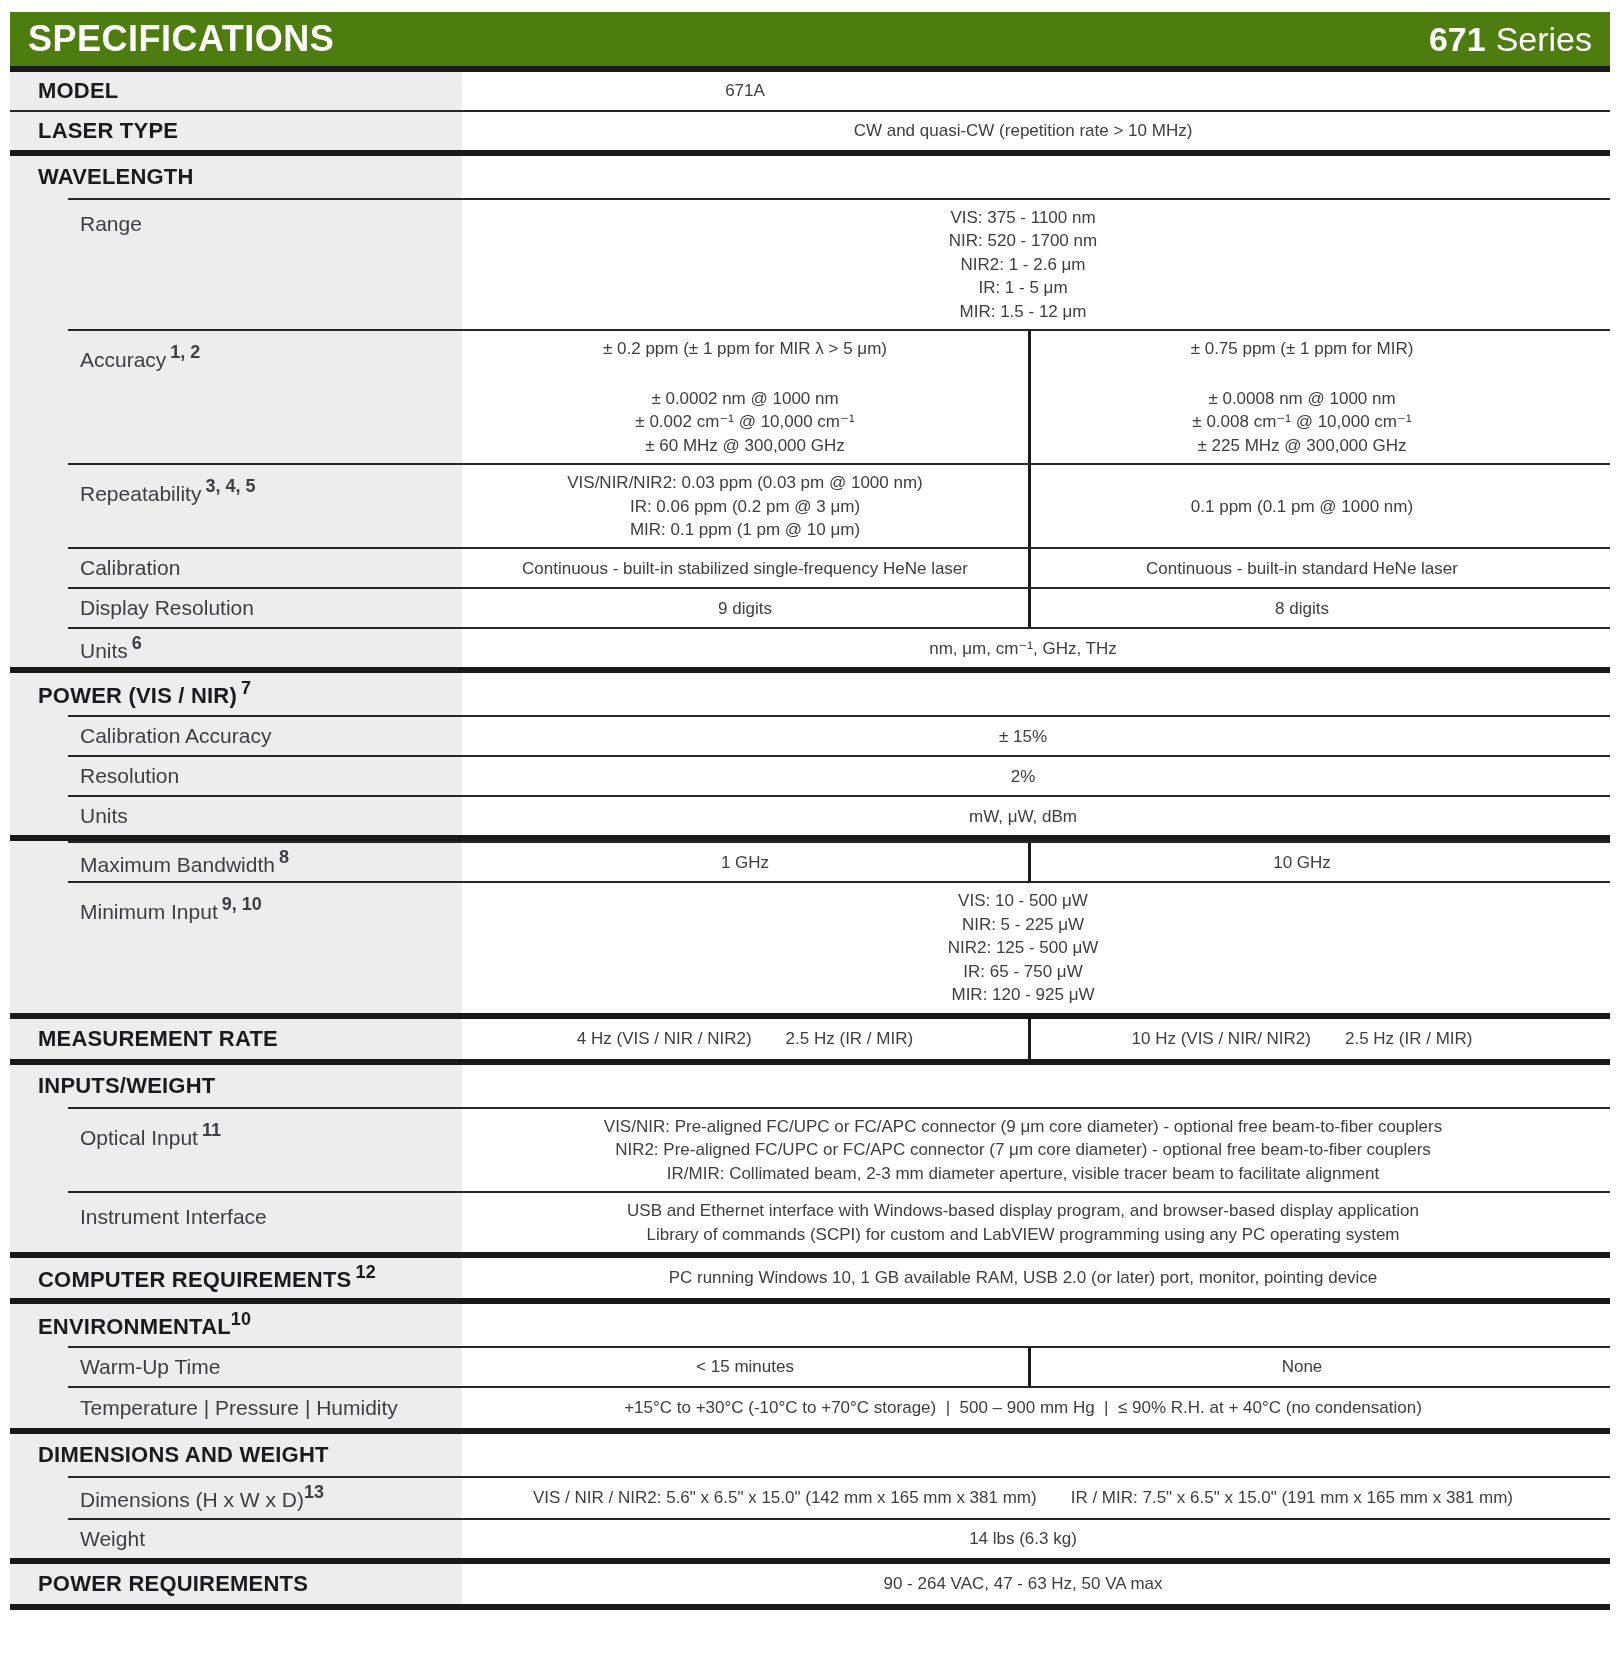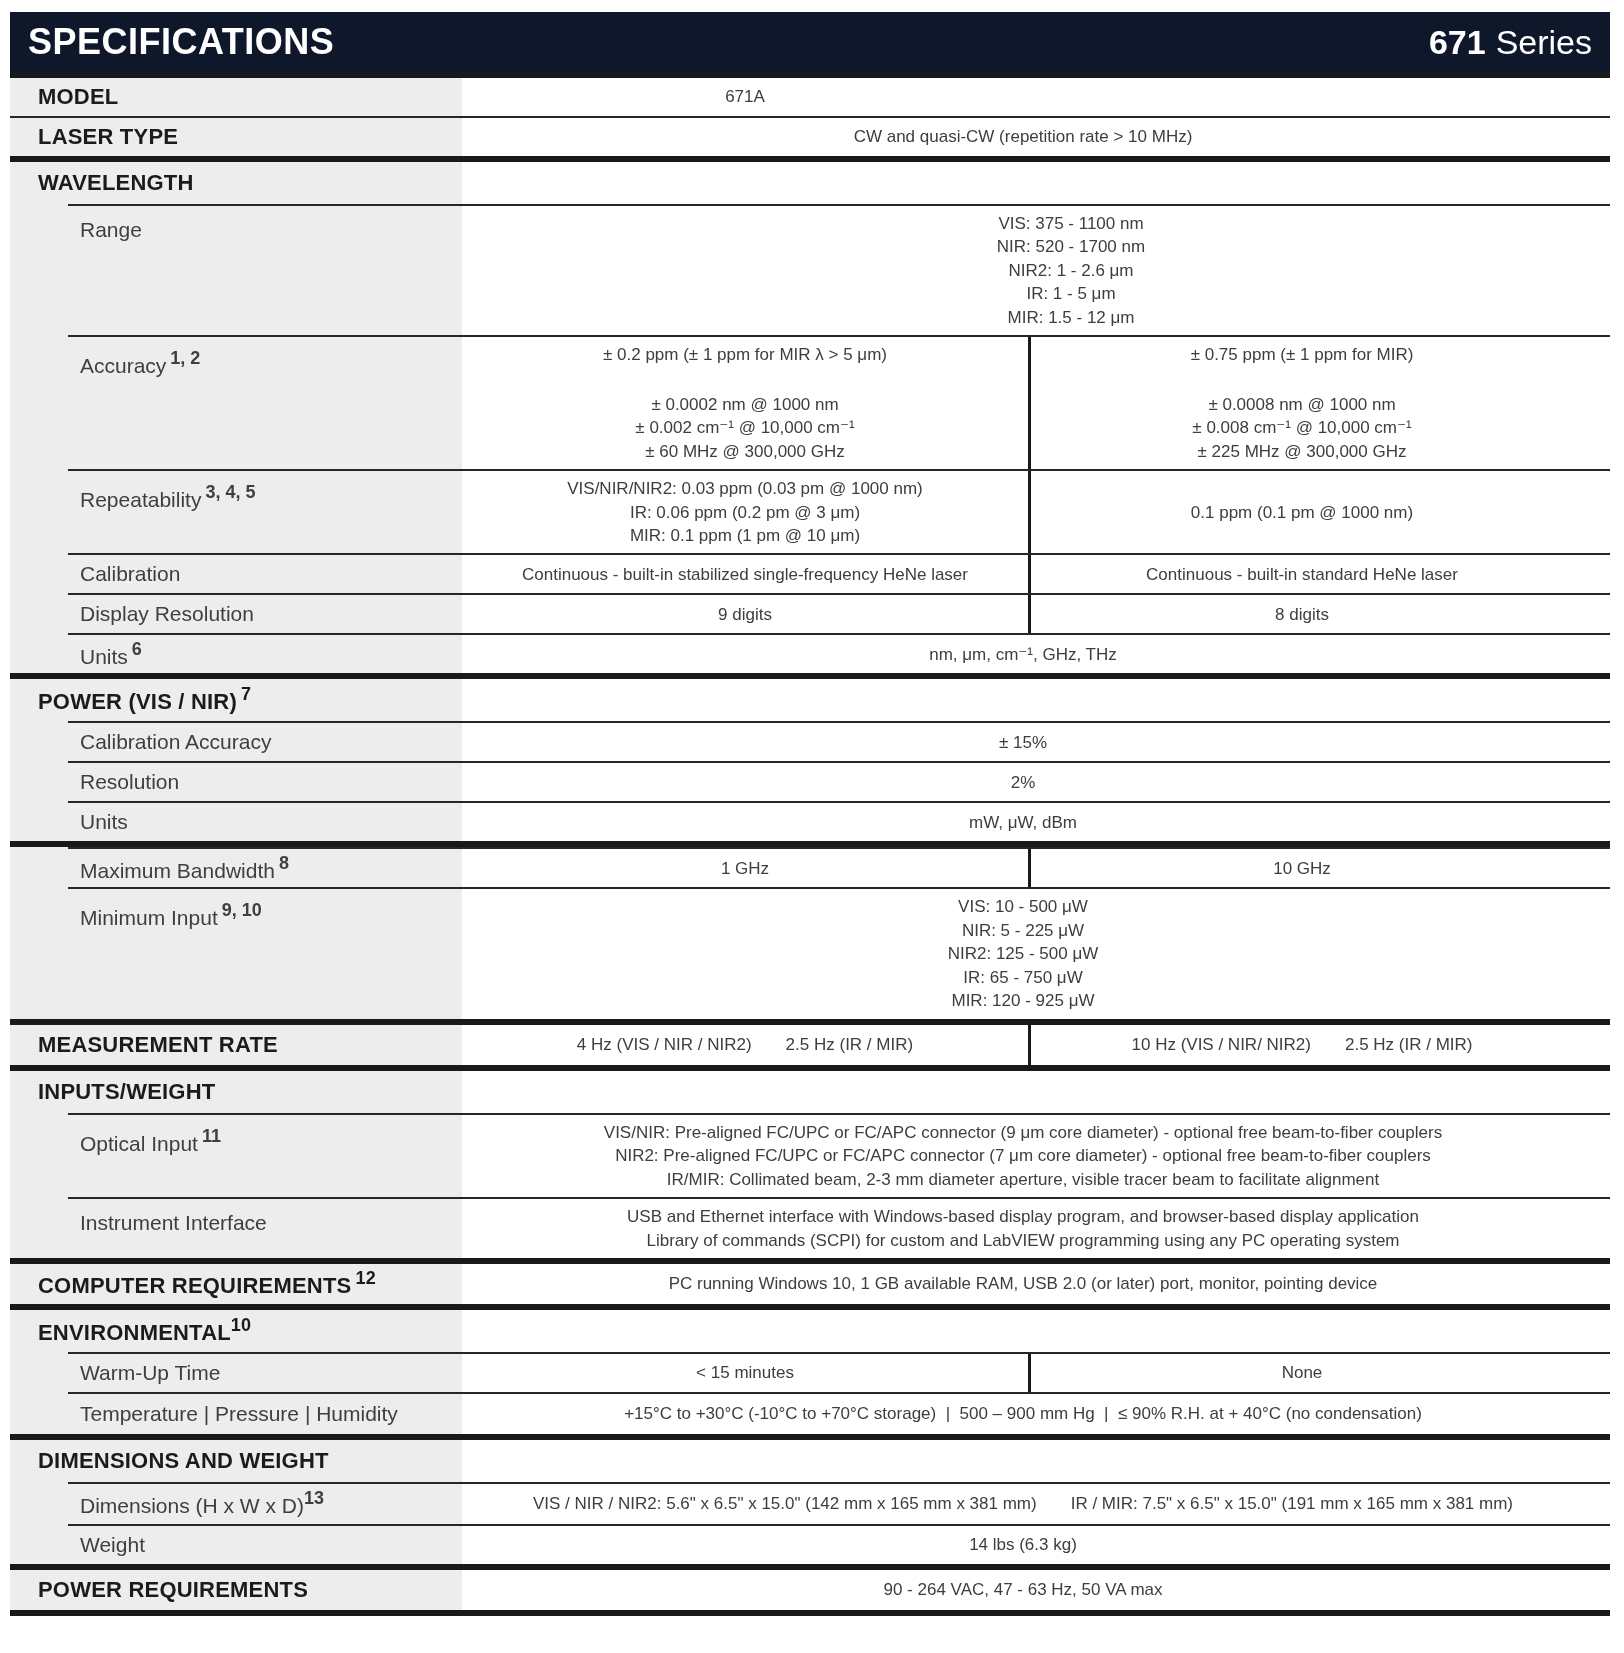--- a/index.html
+++ b/index.html
@@ -1,21 +1,21 @@
 <!DOCTYPE html>
 <html><head>
 <meta charset="utf-8">
 <style>
   html,body{margin:0;padding:0;background:#ffffff;}
   body{width:1624px;height:1653px;overflow:hidden;font-family:"Liberation Sans","DejaVu Sans",sans-serif;}
   .page{position:relative;width:1624px;height:1653px;background:#ffffff;}
   .content{position:absolute;left:10px;top:12px;width:1600px;}
 
   
-  .topbar{height:60px;background:#0f172a;display:flex;align-items:center;justify-content:space-between;padding:0 18px;box-sizing:border-box;gap:47px;}
+  .topbar{height:54px;background:#4d7c0f;display:flex;align-items:center;justify-content:space-between;padding:0 18px;box-sizing:border-box;gap:47px;}
   .topbar .title{color:#ffffff;font-size:36px;font-weight:700;letter-spacing:.5px;}
   .series{color:#ffffff;font-size:34px;display:flex;align-items:baseline;gap:10px;margin-left:14px;}
   .series .num{font-weight:700;}
   .series .word{font-weight:400;}
 
   
   .sep-thick{height:6px;background:#191917;position:relative;z-index:2;}
   .sep-thin{height:2px;background:#262626;position:relative;z-index:2;}
   .sep-thin.ind{margin-left:58px;}
 
@@ -34,21 +34,21 @@
   .sup{font-size:18px;font-weight:bold;position:relative;top:-1px;margin-left:4px;}
   .sup.tight{margin-left:0;}
   .val{font-size:17px;color:#3d3d42;text-align:center;line-height:1.38;padding:6px 8px;margin-left:16px;}
   .colB{border-left:3px solid #1a1a1a;padding-right:45px;}
   .mergedval{padding-right:50px;white-space:pre-wrap;}
   .gap26{height:26px;}
   .pair{display:flex;justify-content:center;gap:34px;flex-wrap:nowrap;}
   
   .h38{min-height:38px;} .h40{min-height:40px;} .h42{min-height:42px;}
   .h56{min-height:56px;} .h80{min-height:80px;} .h82{min-height:82px;}
-  .h106{min-height:106px;gap:48px;} .h118{min-height:118px;}
+  .h106{min-height:106px;} .h118{min-height:118px;}
 </style>
 </head>
 <body>
 
 <div class="page">
   <div class="content">
 
     <div class="topbar">
       <div class="title">SPECIFICATIONS</div>
       <div class="series">

